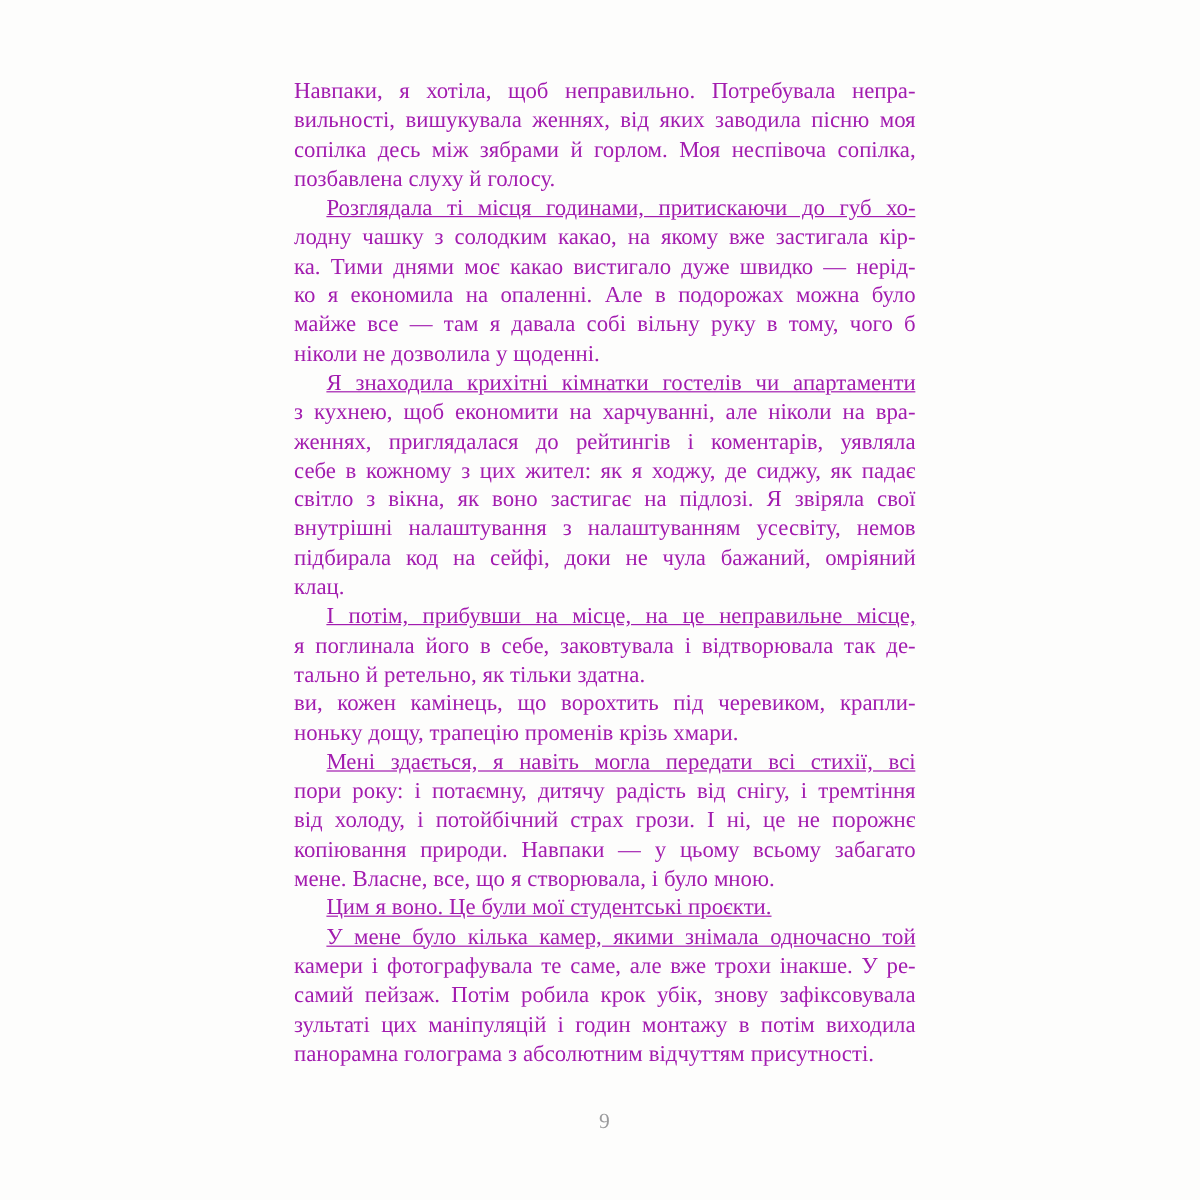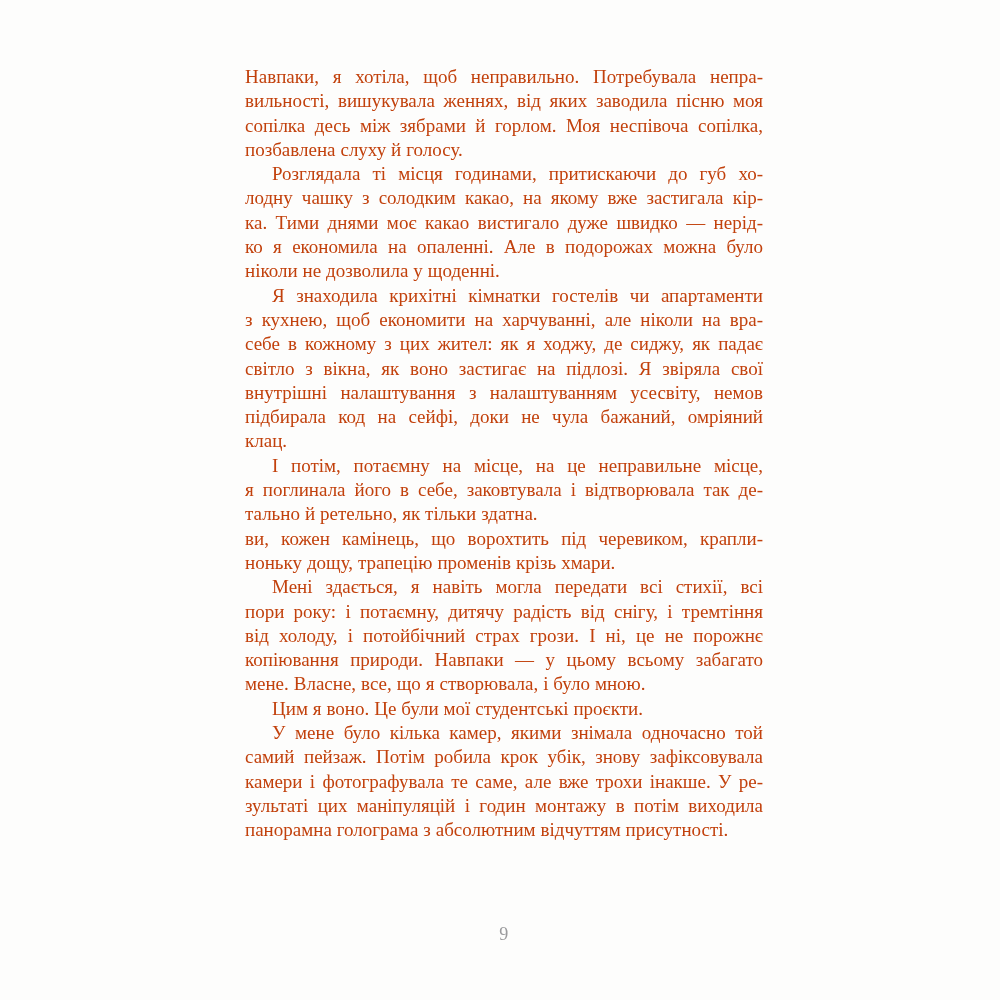--- a/index.html
+++ b/index.html
@@ -31,63 +31,66 @@
     overflow: hidden;
     text-align: justify;
     text-align-last: justify;
     word-spacing: 0.01em;
   }
   .text-line.para-last {
     text-align-last: left;
   }
   .text-line.para-first-indent {
     text-indent: 27px;
+    text-decoration: underline;
   }
   .page-number {
     position: absolute;
     left: 245px;
     top: 924px;
     width: 518px;
     text-align: center;
     font-size: 18px;
     letter-spacing: 0.5px;
   }
 </style>
 </head>
 <body style="background: rgb(253, 253, 252);">
 
 <div class="page">
-  <div class="text-block" id="text-block" style="color: #c2410c;">
+  <div class="text-block" id="text-block" style="color: #a21caf;">
       <div class="text-line">Навпаки, я хотіла, щоб неправильно. Потребувала непра-</div>
       <div class="text-line">вильності, вишукувала женнях, від яких заводила пісню моя</div>
       <div class="text-line">сопілка десь між зябрами й горлом. Моя неспівоча сопілка,</div>
       <div class="text-line para-last">позбавлена слуху й голосу.</div>
       <div class="text-line para-first-indent">Розглядала ті місця годинами, притискаючи до губ хо-</div>
       <div class="text-line">лодну чашку з солодким какао, на якому вже застигала кір-</div>
       <div class="text-line">ка. Тими днями моє какао вистигало дуже швидко — нерід-</div>
       <div class="text-line">ко я економила на опаленні. Але в подорожах можна було</div>
+      <div class="text-line">майже все — там я давала собі вільну руку в тому, чого б</div>
       <div class="text-line para-last">ніколи не дозволила у щоденні.</div>
       <div class="text-line para-first-indent">Я знаходила крихітні кімнатки гостелів чи апартаменти</div>
       <div class="text-line">з кухнею, щоб економити на харчуванні, але ніколи на вра-</div>
+      <div class="text-line">женнях, приглядалася до рейтингів і коментарів, уявляла</div>
       <div class="text-line">себе в кожному з цих жител: як я ходжу, де сиджу, як падає</div>
       <div class="text-line">світло з вікна, як воно застигає на підлозі. Я звіряла свої</div>
       <div class="text-line">внутрішні налаштування з налаштуванням усесвіту, немов</div>
       <div class="text-line">підбирала код на сейфі, доки не чула бажаний, омріяний</div>
       <div class="text-line para-last">клац.</div>
-      <div class="text-line para-first-indent">І потім, потаємну на місце, на це неправильне місце,</div>
+      <div class="text-line para-first-indent">І потім, прибувши на місце, на це неправильне місце,</div>
       <div class="text-line">я поглинала його в себе, заковтувала і відтворювала так де-</div>
       <div class="text-line para-last">тально й ретельно, як тільки здатна.</div>
       <div class="text-line">ви, кожен камінець, що ворохтить під черевиком, крапли-</div>
       <div class="text-line para-last">ноньку дощу, трапецію променів крізь хмари.</div>
       <div class="text-line para-first-indent">Мені здається, я навіть могла передати всі стихії, всі</div>
       <div class="text-line">пори року: і потаємну, дитячу радість від снігу, і тремтіння</div>
       <div class="text-line">від холоду, і потойбічний страх грози. І ні, це не порожнє</div>
       <div class="text-line">копіювання природи. Навпаки — у цьому всьому забагато</div>
       <div class="text-line para-last">мене. Власне, все, що я створювала, і було мною.</div>
       <div class="text-line para-first-indent para-last">Цим я воно. Це були мої студентські проєкти.</div>
       <div class="text-line para-first-indent">У мене було кілька камер, якими знімала одночасно той</div>
+      <div class="text-line">камери і фотографувала те саме, але вже трохи інакше. У ре-</div>
       <div class="text-line">самий пейзаж. Потім робила крок убік, знову зафіксовувала</div>
-      <div class="text-line">камери і фотографувала те саме, але вже трохи інакше. У ре-</div>
       <div class="text-line">зультаті цих маніпуляцій і годин монтажу в потім виходила</div>
       <div class="text-line para-last">панорамна голограма з абсолютним відчуттям присутності.</div>
     </div>
   <div class="page-number" style="color: rgb(155, 155, 157);">9</div>
 </div>
 
 </body></html>

